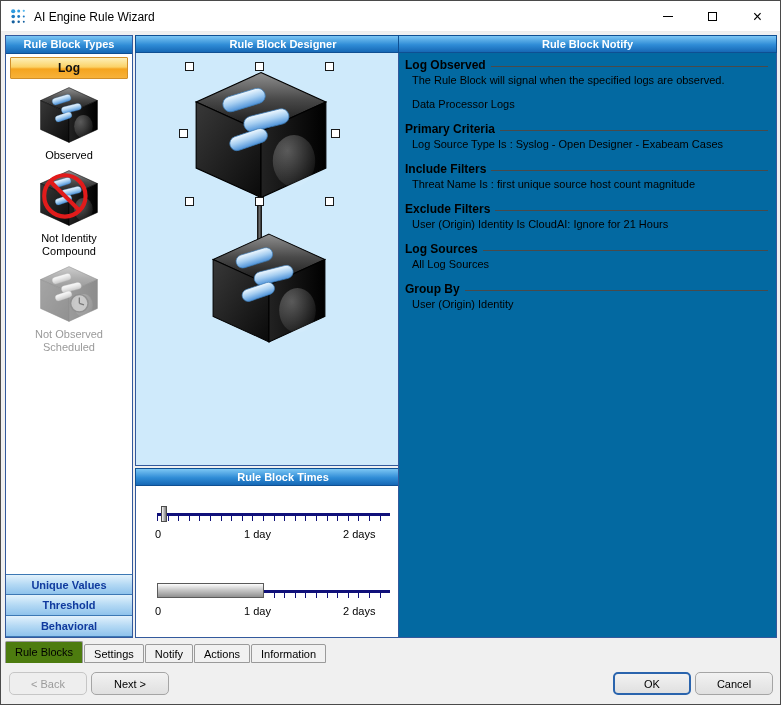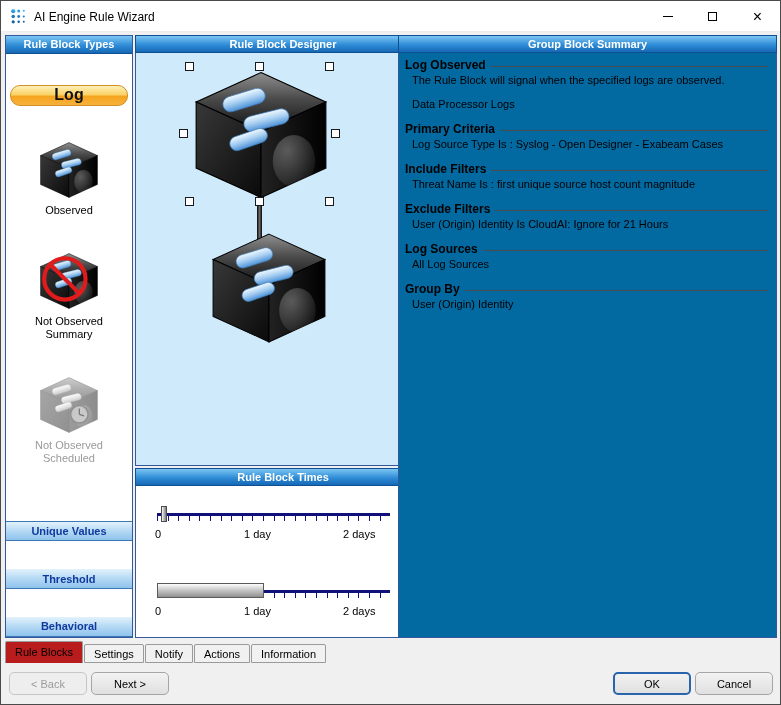--- a/index.html
+++ b/index.html
@@ -20,26 +20,26 @@
   .max-glyph { width: 9px; height: 9px; border: 1px solid #000; display: block; }
   .close-glyph { font-size: 16px; line-height: 1; }
   
   .panel-header {
     height: 18px; line-height: 17px; text-align: center; color: #fff;
     font-weight: bold; font-size: 11px;
     background: linear-gradient(180deg, #7cc6f4 0%, #2f8cd6 55%, #1668b5 100%);
     border: 1px solid #0f4f92;
   }
   
-  .left-panel { position: absolute; left: 4px; top: 34px; width: 128px; height: 603px; background: #fff; border: 1px solid #33599c; display: flex; flex-direction: column; gap: 28px; }
+  .left-panel { position: absolute; left: 4px; top: 34px; width: 128px; height: 603px; background: #fff; border: 1px solid #33599c; display: flex; flex-direction: column; }
   .left-panel .panel-header { border: none; border-bottom: 1px solid #0f4f92; }
   .log-btn {
-    margin: 3px 4px 0; height: 22px; font-weight: bold; font-size: 16px; color: #111;
+    margin: 3px 4px 0; height: 22px; font-weight: bold; font-size: 12px; color: #111;
     background: linear-gradient(180deg, #fdf0b8 0%, #fbd267 45%, #f5a41f 55%, #f7b23a 100%);
-    border: 1px solid #d18f2a; border-radius: 10px; cursor: pointer; font-family: inherit; text-align: center;
+    border: 1px solid #d18f2a; border-radius: 1px; cursor: pointer; font-family: inherit; text-align: center;
   }
   .type-item { margin-top: 7px; text-align: center; cursor: pointer; }
   .type-item svg { width: 62px; height: 58px; }
   .type-label { font-size: 11px; line-height: 13px; width: 104px; margin: 1px auto 0; }
   .type-item.disabled { cursor: default; }
   .type-item.disabled .type-label { color: #9a9a9a; }
   .flex-spacer { flex: 1; }
   .cat-btn {
     display: block; height: 21px; width: 100%; font-weight: bold; font-size: 11px; color: #103a9e;
     background: linear-gradient(180deg, #e3f2fc 0%, #b4d9f4 50%, #8fc3ec 100%);
@@ -78,21 +78,21 @@
   .sec-head .t { white-space: nowrap; }
   .sec-head::after { content: ""; flex: 1 0 8px; border-top: 1px solid #4a4a4a; margin-left: 5px; position: relative; top: 1px; }
   .sec-text { font-size: 11px; margin: 2px 0 0 7px; }
   
   .tabbar { position: absolute; left: 4px; top: 640px; height: 22px; display: flex; align-items: flex-end; }
   .tab {
     height: 19px; line-height: 18px; padding: 0 9px; font-size: 11px;
     background: #f1f1f1; border: 1px solid #9a9a9a; border-radius: 2px 2px 0 0;
     margin-right: 1px; cursor: pointer;
   }
-  .tab.active { height: 22px; line-height: 21px; background: #b91c1c; border-bottom: none; position: relative; z-index: 2; }
+  .tab.active { height: 22px; line-height: 21px; background: #4d7c0f; border-bottom: none; position: relative; z-index: 2; }
   
   .btn {
     position: absolute; top: 671px; height: 23px; width: 78px; font-size: 11px;
     background: linear-gradient(180deg, #f2f2f2, #e0e0e0); border: 1px solid #a5a5a5;
     border-radius: 5px; cursor: pointer; font-family: inherit; color: #000;
   }
   .btn.disabled { color: #9b9b9b; background: #eeeeee; border-color: #c6c6c6; cursor: default; }
   #btn-back { left: 8px; }
   #btn-next { left: 90px; }
   #btn-ok { left: 612px; border: 2px solid #2a64ad; }
@@ -181,21 +181,21 @@
     </div>
 
     <div class="type-item">
       <svg viewBox="0 0 120 112">
         <use href="#cube-sym"></use>
         <g stroke="#e11b1b" stroke-width="8" fill="none">
           <circle cx="52" cy="52" r="40"></circle>
           <line x1="24" y1="24" x2="80" y2="80"></line>
         </g>
       </svg>
-      <div class="type-label">Not Observed Summary</div>
+      <div class="type-label">Not Identity Compound</div>
     </div>
 
     <div class="type-item disabled">
       <svg viewBox="0 0 120 112">
         <g style="filter:grayscale(1) opacity(.45)">
             <use href="#cube-sym"></use>
           </g>
         <circle cx="80" cy="74" r="17" fill="#cfcfcf" stroke="#8e8e8e" stroke-width="3" opacity="0.85"></circle>
         <line x1="80" y1="74" x2="80" y2="63" stroke="#777" stroke-width="2.5"></line>
         <line x1="80" y1="74" x2="89" y2="77" stroke="#777" stroke-width="2.5"></line>
@@ -247,21 +247,21 @@
       <div class="track s2-track"></div>
       <div class="ticks s2-ticks"></div>
       <div class="range-bar"></div>
       <span class="slabel" style="left:19px;top:119px">0</span>
       <span class="slabel" style="left:108px;top:119px">1 day</span>
       <span class="slabel" style="left:207px;top:119px">2 days</span>
     </div>
   </div>
 
   <div class="right-panel">
-    <div class="panel-header right-header">Group Block Summary</div>
+    <div class="panel-header right-header">Rule Block Notify</div>
     <div class="summary-body">
       <div class="sec">
         <div class="sec-head">
             <span class="t">Log Observed</span>
           </div>
         <div class="sec-text">The Rule Block will signal when the specified logs are observed.</div>
       </div>
       <div class="sec">
         <div class="sec-text">Data Processor Logs</div>
       </div>

